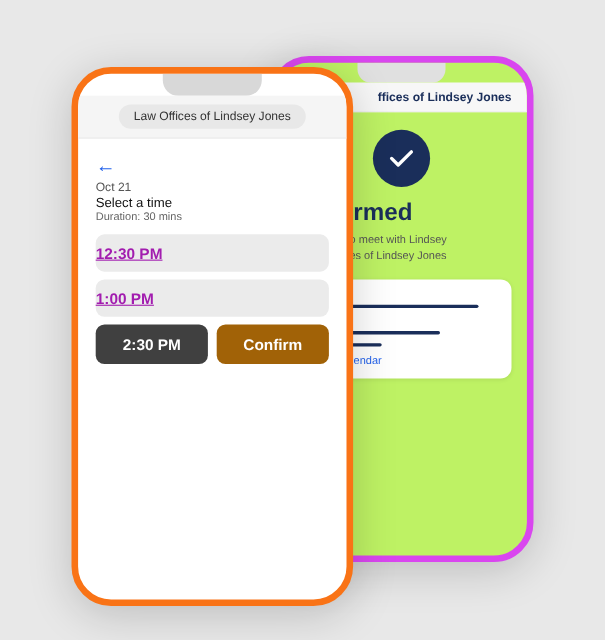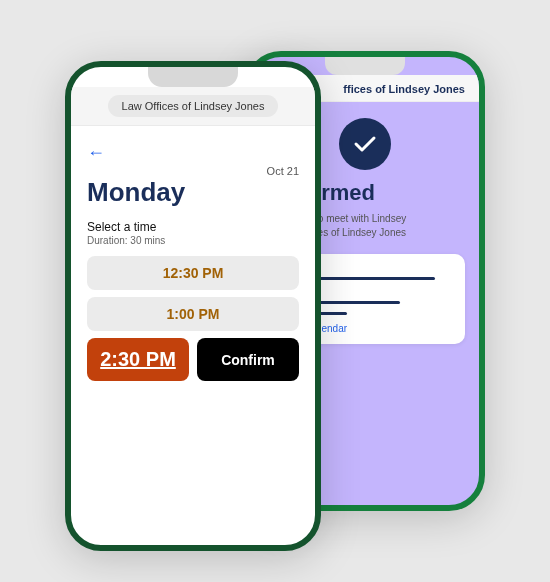--- a/index.html
+++ b/index.html
@@ -29,22 +29,22 @@
       overflow: hidden;
     }
 
     
     .phone-back {
       width: 240px;
       height: 460px;
       top: 30px;
       right: 0;
       z-index: 1;
-      border: 6px solid #15803d;
-      background: #c4b5fd;
+      border: 6px solid #d946ef;
+      background: #bef264;
     }
 
     .phone-back .phone-notch {
       width: 80px;
       height: 18px;
       background: #e0e0e0;
       border-radius: 0 0 12px 12px;
       margin: 0 auto;
     }
 
@@ -131,21 +131,21 @@
       cursor: pointer;
     }
 
     
     .phone-front {
       width: 256px;
       height: 490px;
       top: 40px;
       left: 0;
       z-index: 2;
-      border: 6px solid #14532d;
+      border: 6px solid #f97316;
       background: #ffffff;
     }
 
     .phone-front .phone-notch {
       width: 90px;
       height: 20px;
       background: #d8d8d8;
       border-radius: 0 0 14px 14px;
       margin: 0 auto;
     }
@@ -177,21 +177,20 @@
       font-size: 18px;
       margin-bottom: 4px;
       cursor: pointer;
       display: inline-block;
     }
 
     .date-small {
       font-size: 11px;
       color: #555;
       margin-bottom: 0px;
-      text-align: right;
     }
 
     .day-large {
       font-size: 26px;
       font-weight: 700;
       color: #1a2e5a;
       margin-bottom: 12px;
     }
 
     .select-time-label {
@@ -206,55 +205,55 @@
       color: #666;
       margin-bottom: 10px;
     }
 
     .time-slot {
       width: 100%;
       padding: 9px 0;
       border-radius: 8px;
       border: none;
       background: #ebebeb;
-      color: #a16207;
+      color: #a21caf;
       font-size: 14px;
       font-weight: 600;
-      text-align: center;
+      text-align: left;
       margin-bottom: 7px;
       cursor: pointer;
       display: block;
+      text-decoration: underline;
     }
 
     .bottom-row {
       display: flex;
       gap: 8px;
       margin-top: 4px;
     }
 
     .time-slot-selected {
       flex: 1;
       padding: 10px 0;
       border-radius: 8px;
       border: none;
-      background: #c2410c;
+      background: #404040;
       color: #fff;
-      font-size: 20px;
+      font-size: 14px;
       font-weight: 600;
       text-align: center;
       cursor: pointer;
-      text-decoration: underline;
     }
 
     .confirm-btn {
       flex: 1;
       padding: 10px 0;
       border-radius: 8px;
       border: none;
-      background: #000000;
+      background: #a16207;
       color: #fff;
       font-size: 14px;
       font-weight: 600;
       text-align: center;
       cursor: pointer;
     }
   </style>
 </head>
 <body>
 
@@ -293,21 +292,20 @@
   </div>
 
   <div class="phone phone-front">
     <div class="phone-notch"></div>
     <div class="phone-front-header">
       <div class="office-badge">Law Offices of Lindsey Jones</div>
     </div>
     <div class="phone-front-body">
       <div class="back-arrow">←</div>
       <div class="date-small">Oct 21</div>
-      <div class="day-large">Monday</div>
       <div class="select-time-label">Select a time</div>
       <div class="duration-label">Duration: 30 mins</div>
 
       <button class="time-slot">12:30 PM</button>
       <button class="time-slot">1:00 PM</button>
 
       <div class="bottom-row">
         <button class="time-slot-selected">2:30 PM</button>
         <button class="confirm-btn">Confirm</button>
       </div>

